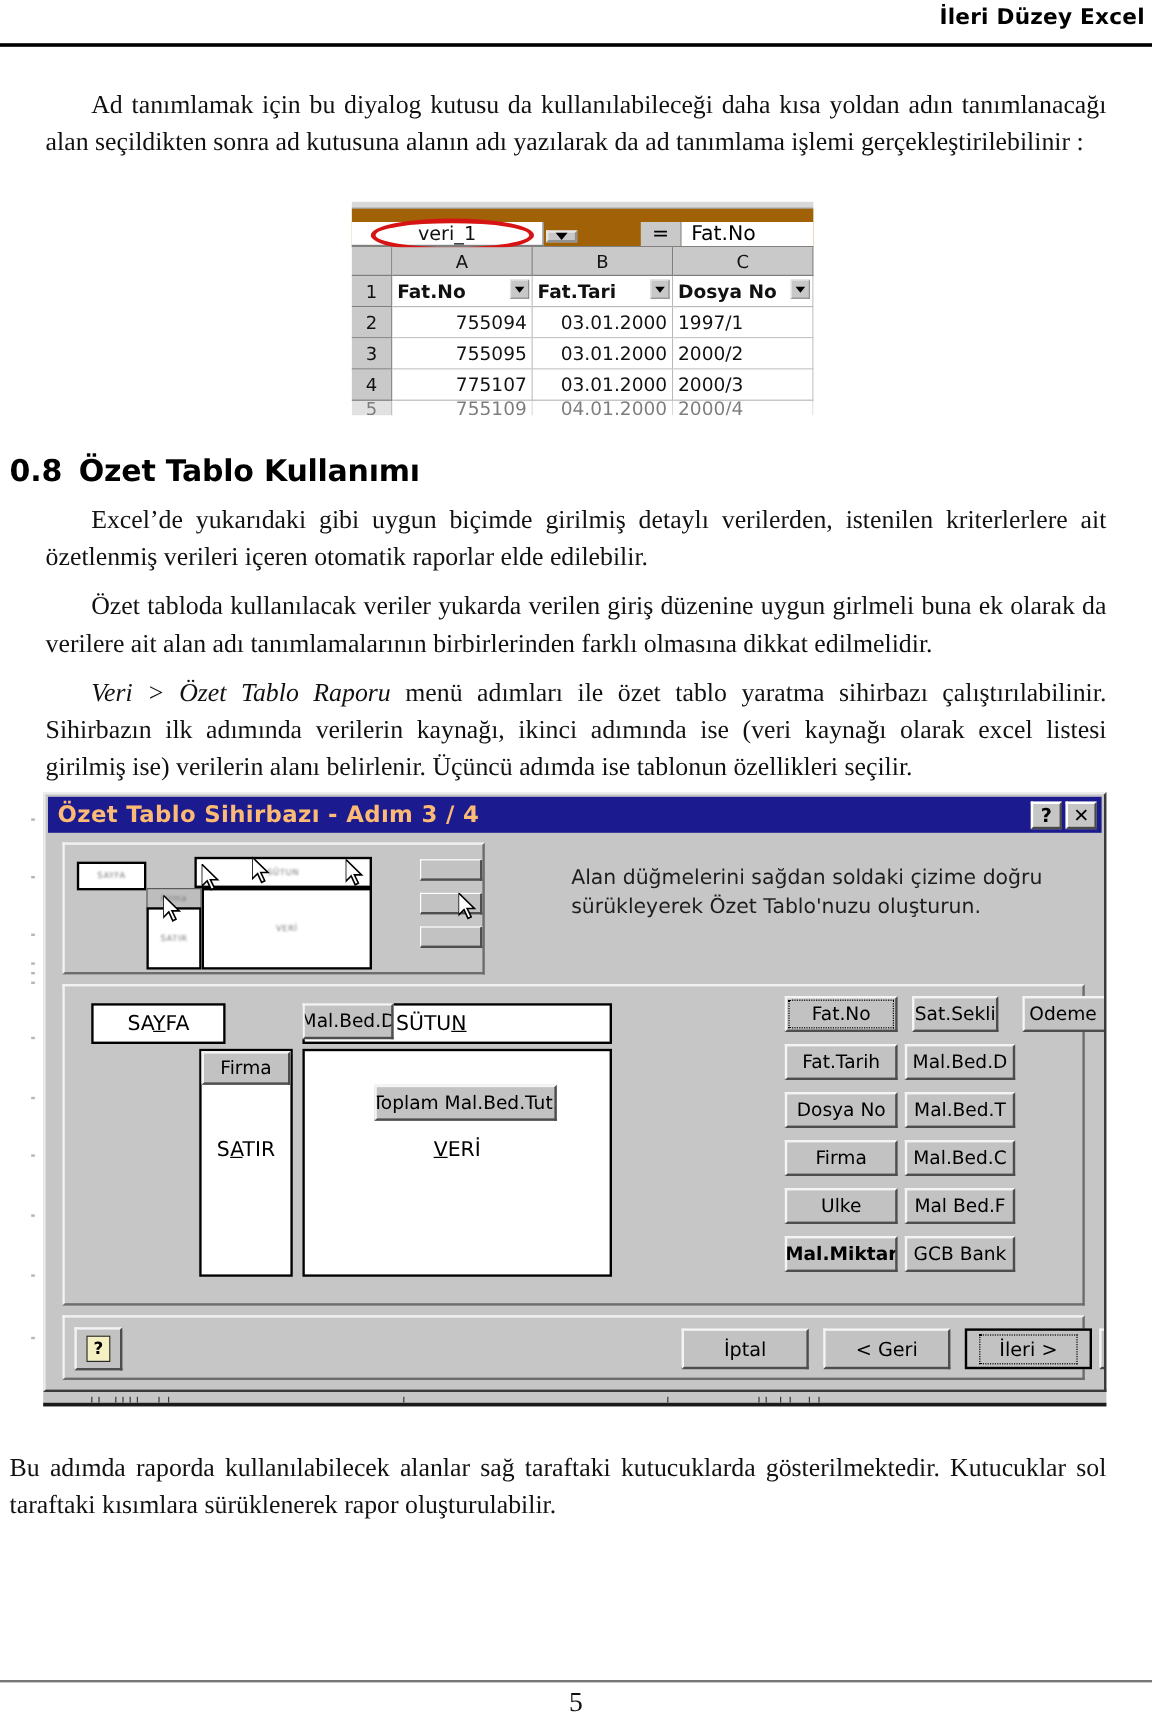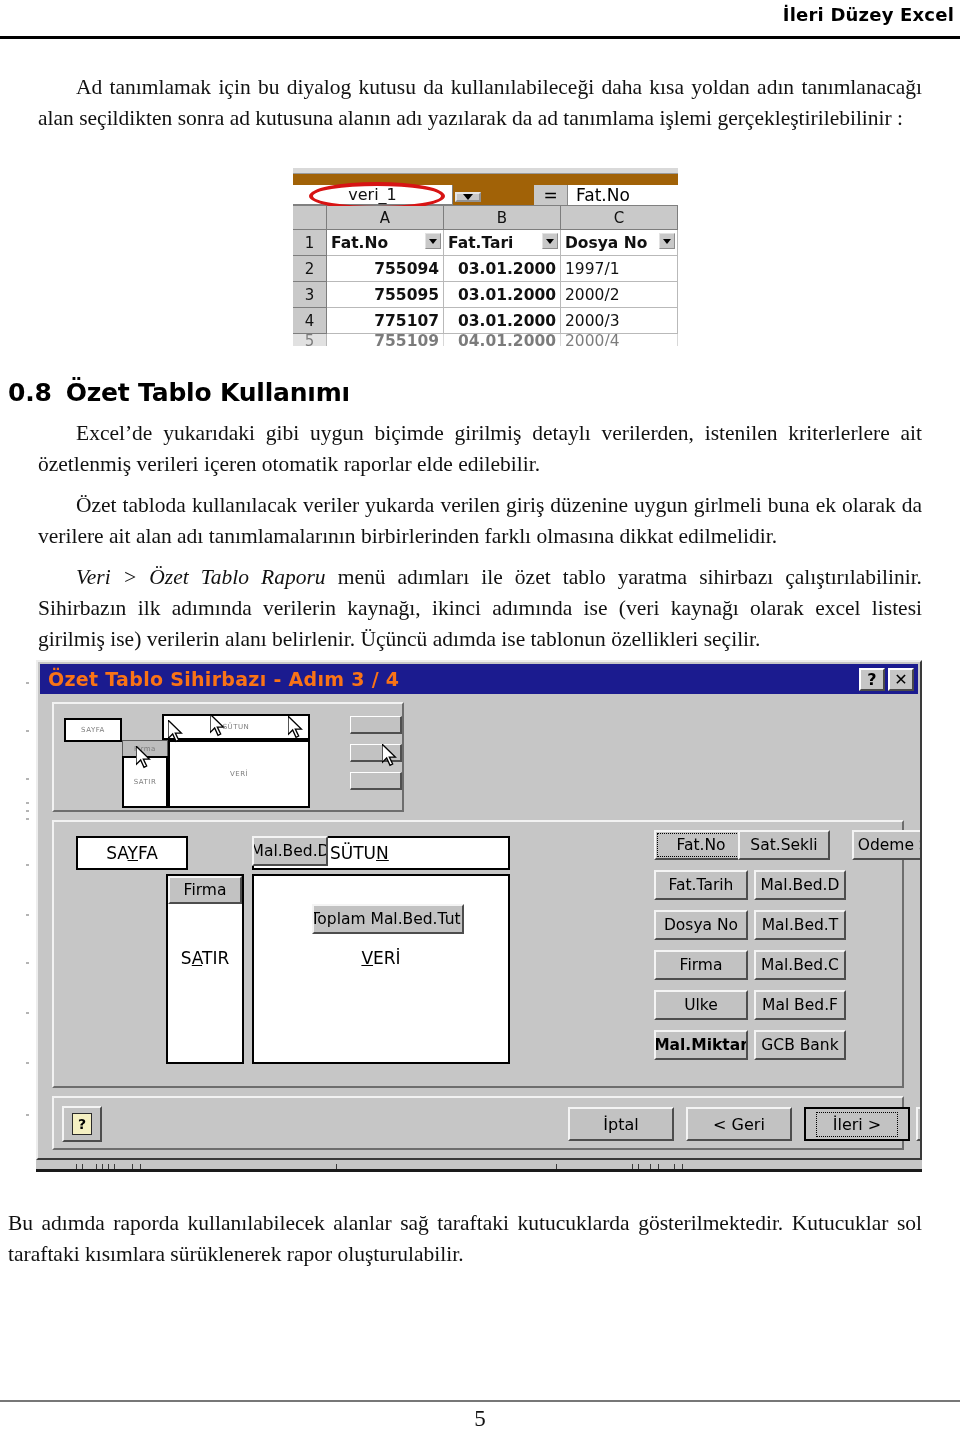--- a/index.html
+++ b/index.html
@@ -95,21 +95,21 @@
     display:flex;align-items:center;justify-content:center; font-size:15px; color:#111;
   }
   .xl-colhdr {
     flex:1; background:#c9c9c9; border-right:1px solid #7d7d7d; border-bottom:1px solid #7d7d7d;
     display:flex;align-items:center;justify-content:center; font-size:15px; color:#111;
   }
   .xl-cell {
     flex:1; background:#fff; border-right:1px solid #b9b9b9; border-bottom:1px solid #b9b9b9;
     display:flex;align-items:center; font-size:15.5px; padding:0 4px; color:#111;
   }
-  .xl-cell.num { justify-content:flex-end;font-weight:bold; }
+  .xl-cell.num { justify-content:flex-end; }
   .xl-cell.filter { font-weight:bold; justify-content:flex-start; position:relative; padding-right:20px;}
   .xl-cell.filter .fbtn{
     position:absolute; right:2px; top:3px; width:16px;height:16px;
     background:#c8c8c8; border:1px outset #e2e2e2;
     display:flex;align-items:center;justify-content:center;
   }
   .xl-cell.filter .fbtn i{
     width:0;height:0;border-left:4px solid transparent;border-right:4px solid transparent;
     border-top:5px solid #000; display:block;
   }
@@ -131,21 +131,21 @@
     border-right: 2px solid #3a3a3a; border-bottom: 2px solid #3a3a3a;
     font-family: "DejaVu Sans", sans-serif;
     overflow: hidden;
   }
   .dlg .titlebar {
     position:absolute; left:2px; top:2px; width: 878px; height: 30px;
     background: #1b1b8f;
     display:flex; align-items:center; padding: 0 4px 0 8px;
   }
   .dlg .title-text {
-    color:#f97316; font-weight:bold; font-size:19px; letter-spacing:.3px; flex:1;
+    color:#fdba74; font-weight:bold; font-size:19px; letter-spacing:.3px; flex:1;
   }
   .tb-btn {
     width:26px;height:23px; margin-left:3px;
     background:#c6c6c6;
     border-top:2px solid #fff; border-left:2px solid #fff;
     border-right:2px solid #4a4a4a; border-bottom:2px solid #4a4a4a;
     display:flex;align-items:center;justify-content:center;
     font-size:16px; font-weight:bold; color:#000;
   }
 
@@ -422,20 +422,21 @@
           <polygon points="0,0 0,14 3.5,10.5 6,16 8,15 5.5,9.8 10,9.8" fill="#fff" stroke="#000" stroke-width="1"></polygon>
         </svg>
         <svg class="cursor-arrow" style="left:228px; top:6px;" viewBox="0 0 12 18">
           <polygon points="0,0 0,14 3.5,10.5 6,16 8,15 5.5,9.8 10,9.8" fill="#fff" stroke="#000" stroke-width="1"></polygon>
         </svg>
         <svg class="cursor-arrow" style="left:322px; top:34px;" viewBox="0 0 12 18">
           <polygon points="0,0 0,14 3.5,10.5 6,16 8,15 5.5,9.8 10,9.8" fill="#fff" stroke="#000" stroke-width="1"></polygon>
         </svg>
       </div>
     </div>
+    <div class="instr-text">Alan düğmelerini sağdan soldaki çizime doğru sürükleyerek Özet Tablo'nuzu oluşturun.</div>
   </div>
 
   <div class="panel-layout">
 
     <div class="drop-zone zone-sayfa">
       <span>SA<span class="u">Y</span>FA</span>
     </div>
 
     <div class="drop-zone zone-sutun">
       <span>SÜTU<span class="u">N</span></span>
@@ -448,21 +449,21 @@
     <div class="drop-zone zone-veri">
       <span><span class="u">V</span>ERİ</span>
     </div>
 
     <div class="fld fld-malbedd">Mal.Bed.D</div>
     <div class="fld fld-firma">Firma</div>
     <div class="fld fld-toplam">Toplam Mal.Bed.Tut.</div>
 
     <div class="palette">
       <div class="pal-btn focus" style="left:0;   top:0;   width:94px;">Fat.No</div>
-      <div class="pal-btn" style="left:84px; top:0;   width:92px;">Sat.Sekli</div>
+      <div class="pal-btn" style="left:106px; top:0;   width:72px;">Sat.Sekli</div>
       <div class="pal-btn" style="left:198px; top:0;   width:92px;">Odeme Se</div>
 
       <div class="pal-btn" style="left:0;   top:40px; width:94px;">Fat.Tarih</div>
       <div class="pal-btn" style="left:100px; top:40px; width:92px;">Mal.Bed.D</div>
 
       <div class="pal-btn" style="left:0;   top:80px; width:94px;">Dosya No</div>
       <div class="pal-btn" style="left:100px; top:80px; width:92px;">Mal.Bed.T</div>
 
       <div class="pal-btn" style="left:0;   top:120px; width:94px;">Firma</div>
       <div class="pal-btn" style="left:100px; top:120px; width:92px;">Mal.Bed.C</div>

